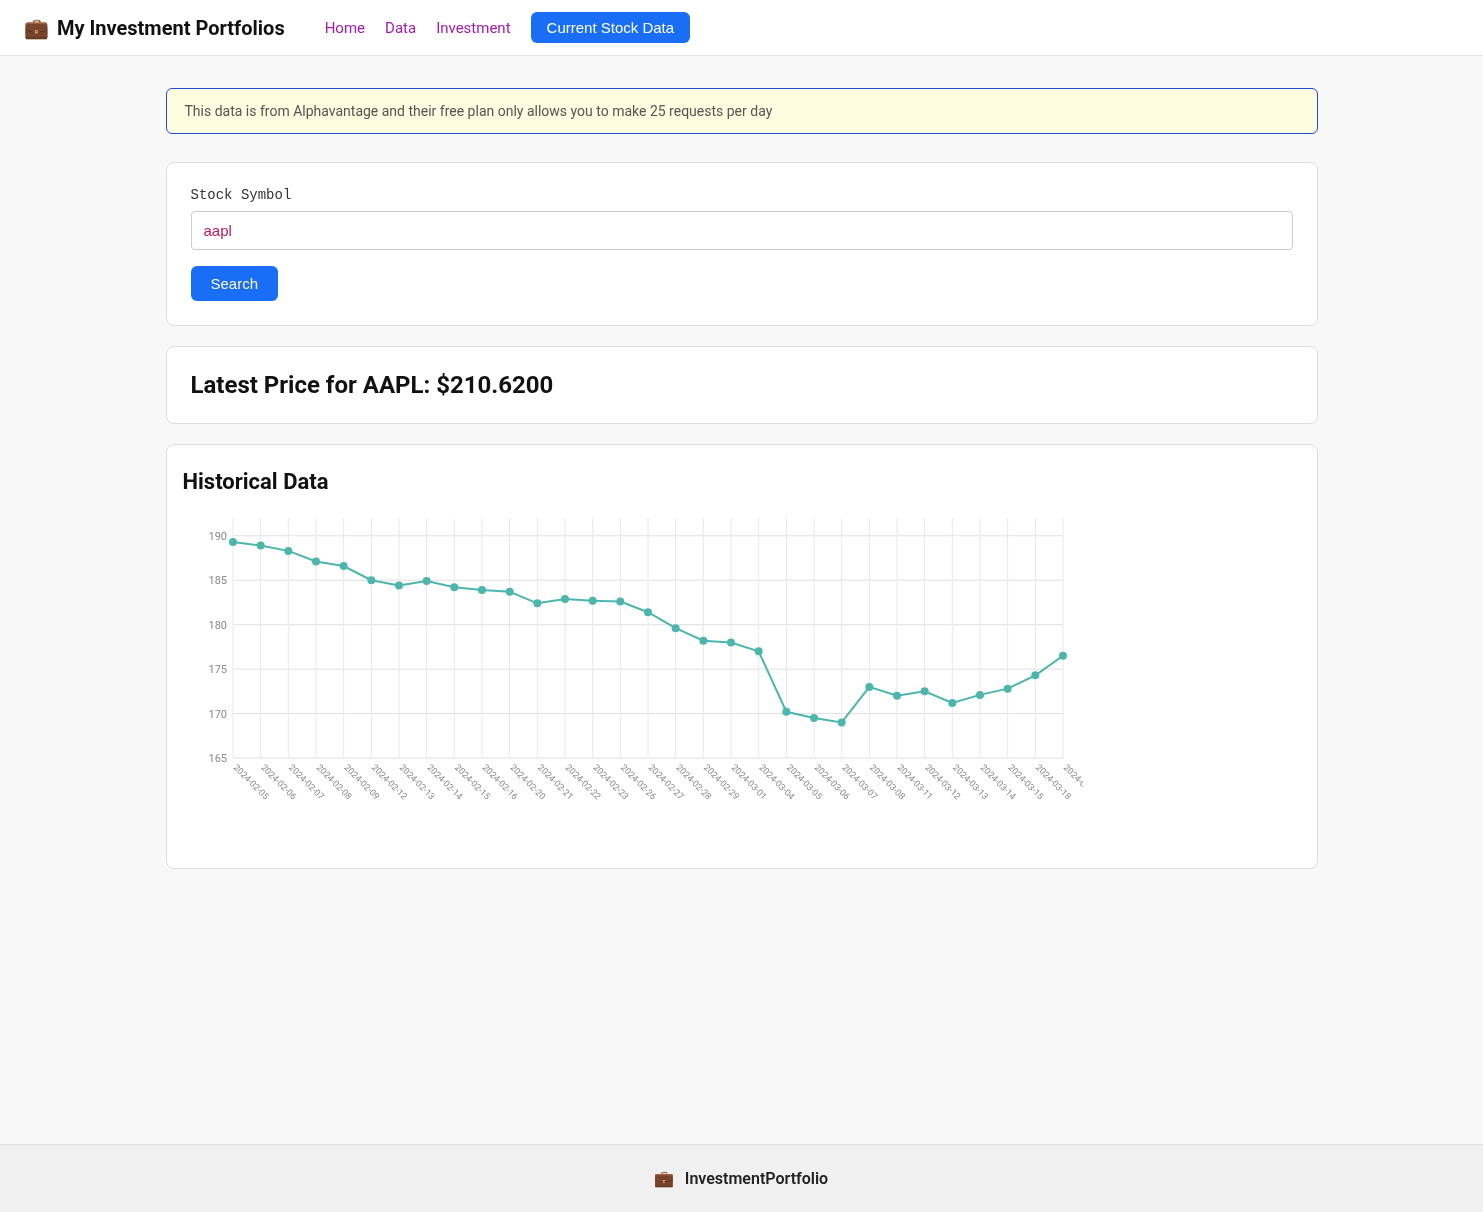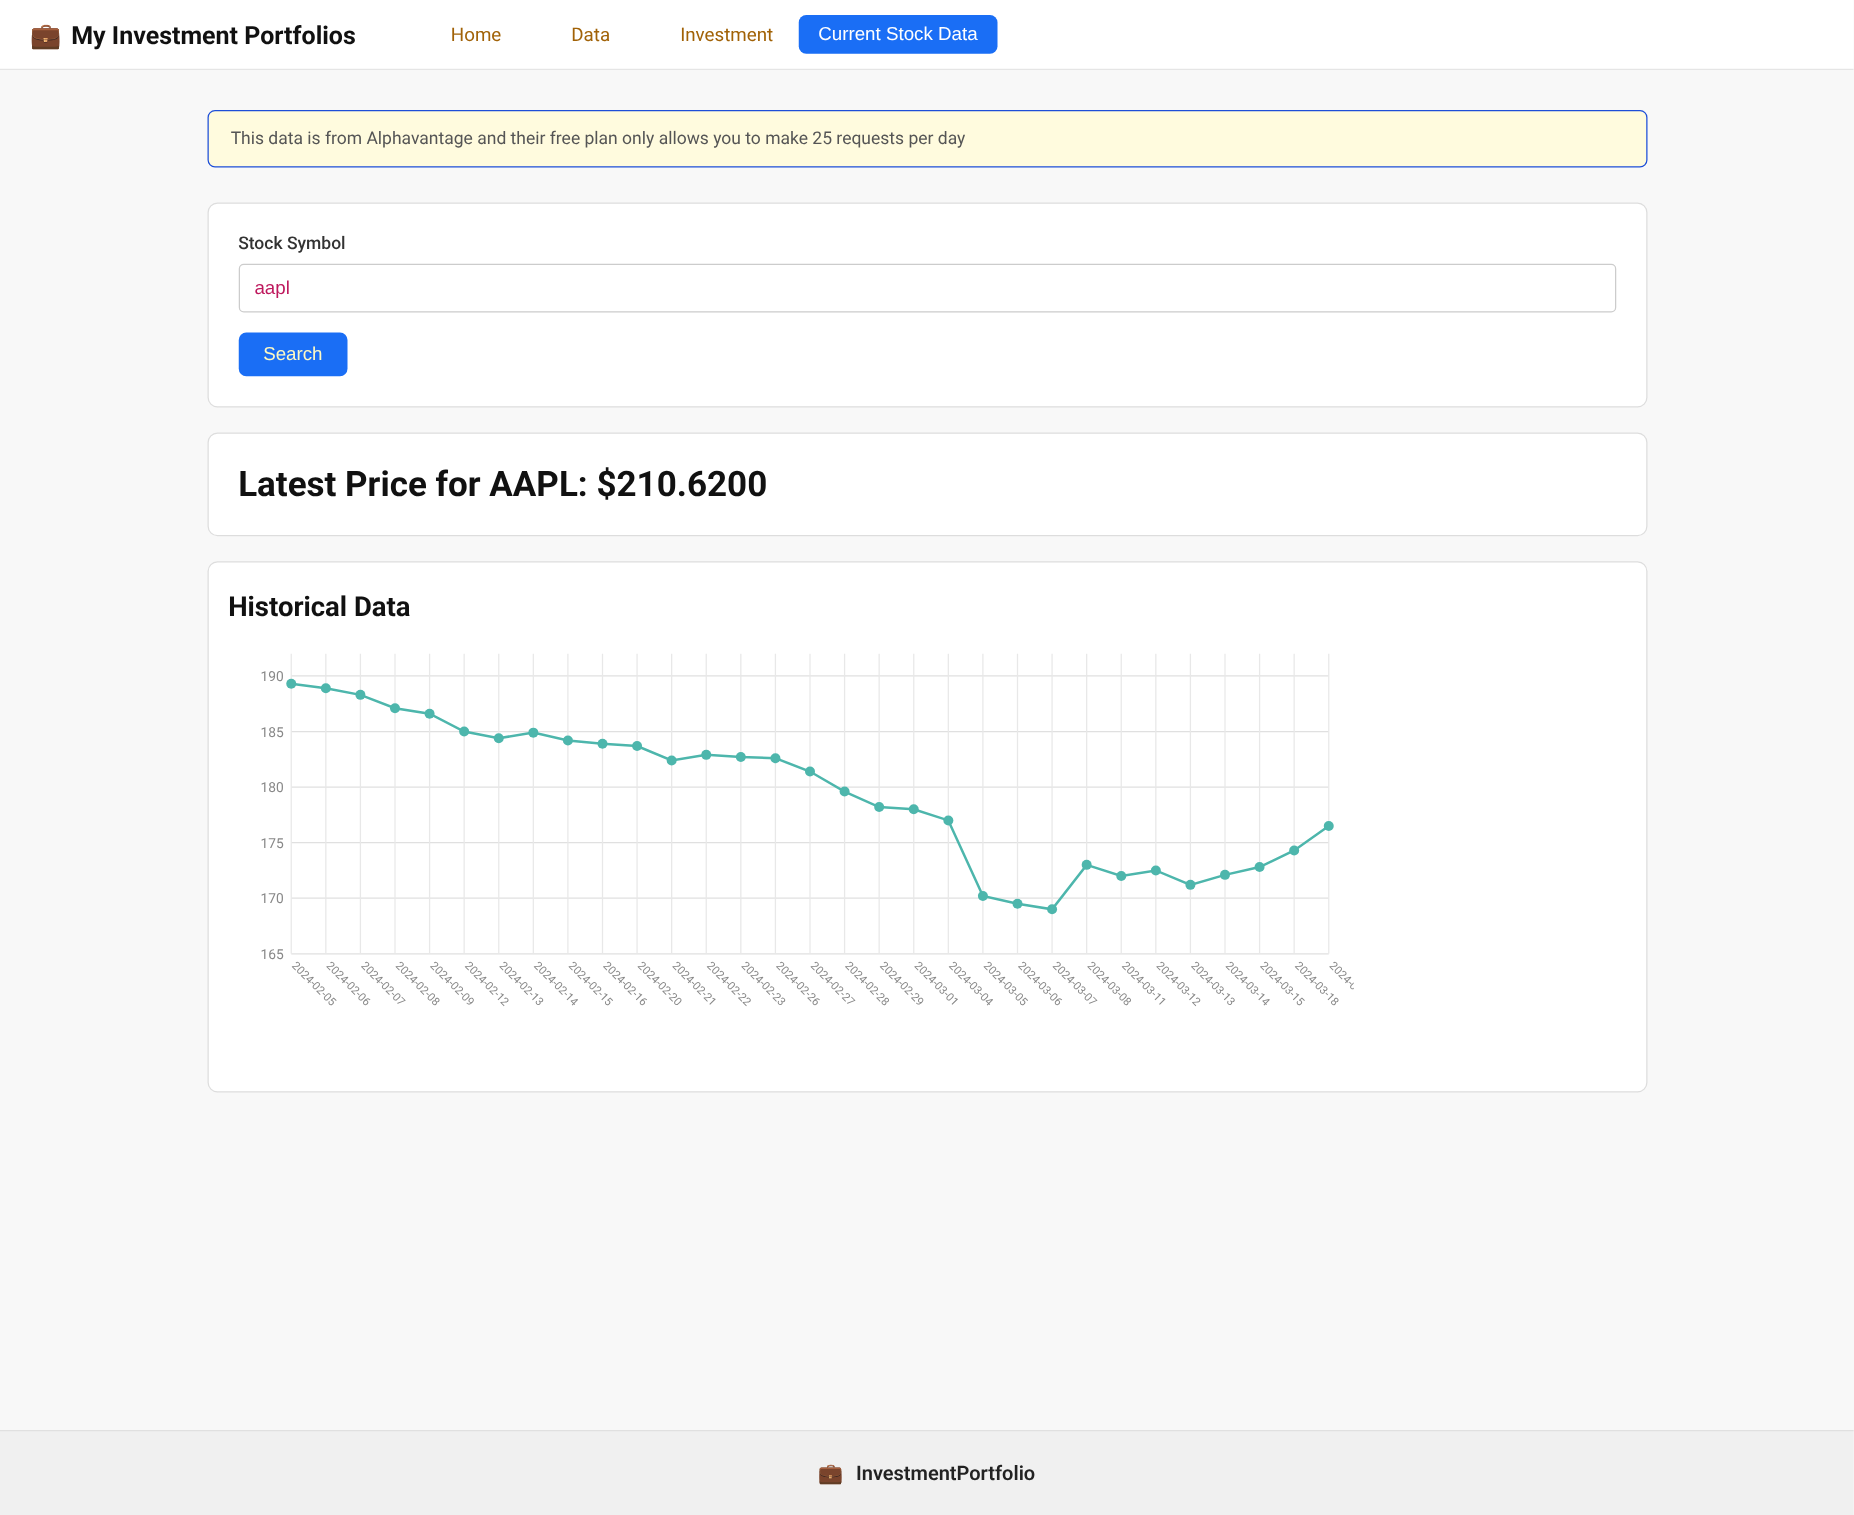--- a/index.html
+++ b/index.html
@@ -2,39 +2,39 @@
 <html><head>
   <meta charset="utf-8">
   <style>
     * { box-sizing: border-box; margin: 0; padding: 0; }
     body { font-family: -apple-system, BlinkMacSystemFont, 'Segoe UI', Roboto, sans-serif; background: #f8f8f8; color: #222; min-height: 100vh; display: flex; flex-direction: column; }
 
     
     nav { background: #fff; border-bottom: 1px solid #e5e5e5; padding: 0 24px; height: 56px; display: flex; align-items: center; gap: 24px; }
     .nav-brand { display: flex; align-items: center; gap: 8px; font-weight: 700; font-size: 20px; color: #111; }
     .nav-links { display: flex; gap: 20px; margin-left: 16px; align-items: center; }
-    .nav-link { color: #a16207; font-size: 15px; text-decoration: none; cursor: pointer; margin-left: 36px; }
+    .nav-link { color: #a21caf; font-size: 15px; text-decoration: none; cursor: pointer; }
     .nav-btn-active { background: #1a6ef5; color: #fff; border: none; border-radius: 6px; padding: 7px 16px; font-size: 15px; cursor: pointer; font-weight: 400; }
 
     
     main { flex: 1; padding: 32px 24px; max-width: 1200px; width: 100%; margin: 0 auto; }
 
     
     .banner { background: #fffbde; border: 1px solid #1d4ed8; border-radius: 6px; padding: 14px 18px; margin-bottom: 28px; font-size: 14px; color: #555; }
 
     
     .card { background: #fff; border: 1px solid #ddd; border-radius: 8px; padding: 24px; margin-bottom: 20px; }
 
     
-    .form-label { font-size: 14px; font-weight: 500; color: #333; margin-bottom: 8px; display: block; }
+    .form-label { font-size: 14px; font-weight: 500; color: #333; margin-bottom: 8px; display: block; font-family: Liberation Mono, monospace; }
     .form-input { width: 100%; border: 1px solid #ccc; border-radius: 4px; padding: 10px 12px; font-size: 15px; color: #be185d; outline: none; }
     .search-btn { margin-top: 16px; background: #1a6ef5; color: #fef9c3; border: none; border-radius: 6px; padding: 9px 20px; font-size: 15px; cursor: pointer; font-weight: 500; }
 
     
-    .price-heading { font-size: 28px; font-weight: 700; color: #111; }
+    .price-heading { font-size: 24px; font-weight: 700; color: #111; }
 
     
     .chart-card { background: #fff; border: 1px solid #ddd; border-radius: 8px; padding: 24px 16px 16px 16px; margin-bottom: 20px; }
     .chart-title { font-size: 22px; font-weight: 700; color: #111; margin-bottom: 4px; }
     .chart-wrap { width: 100%; overflow-x: auto; }
 
     
     footer { background: #f0f0f0; border-top: 1px solid #e0e0e0; padding: 24px; text-align: center; font-size: 16px; font-weight: 600; color: #222; display: flex; align-items: center; justify-content: center; gap: 10px; }
   </style>
 </head>

